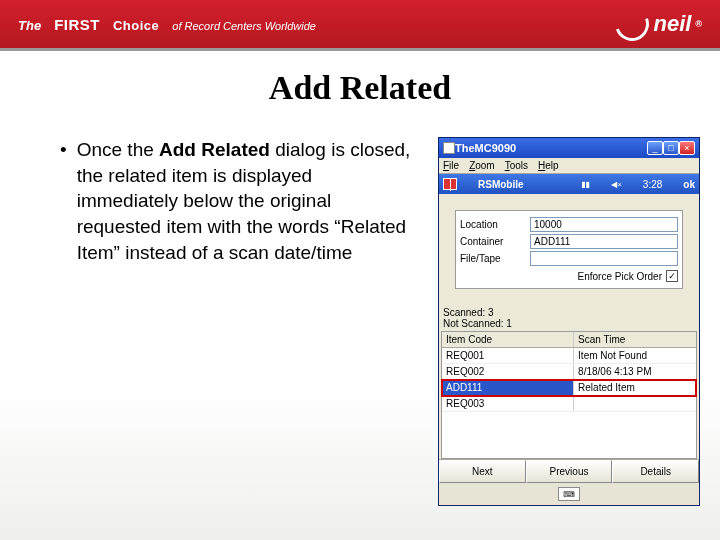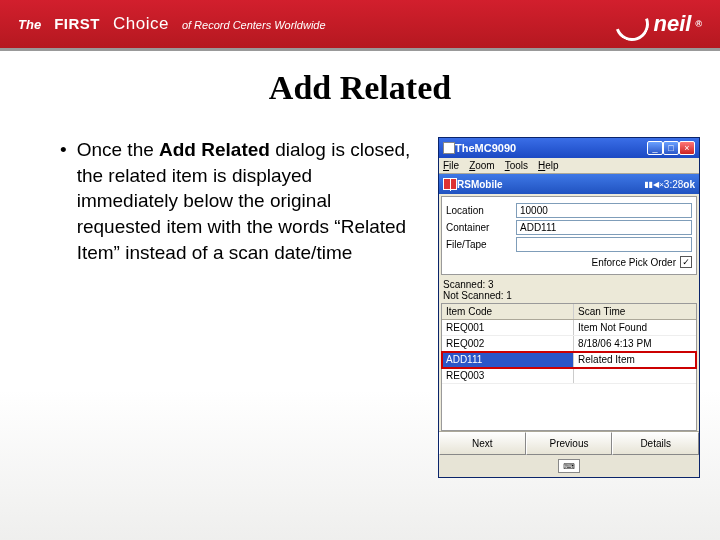--- a/index.html
+++ b/index.html
@@ -75,29 +75,29 @@
   .titlebar .title { flex:1; font-weight:700; font-size:11px; }
   .wbtn { width:16px;height:14px;border:1px solid #fff;background:linear-gradient(#6aa0ff,#2a56c8);display:flex;align-items:center;justify-content:center;color:#fff;font-size:9px;line-height:1;border-radius:2px;}
   .wbtn.close{background:linear-gradient(#f77,#c22);}
   .menubar { background:#ece9d8; padding:2px 4px; display:flex; gap:10px; font-size:10px; border-bottom:1px solid #aca899;}
   .menubar span { text-decoration-color: rgba(0,0,0,0); text-align: center; }
   .menubar span::first-letter { text-decoration: underline; }
 
   .wm-top {
     height:20px;
     background:linear-gradient(to bottom,#3e78e6,#2052c0);
-    color:#fff; display:flex; align-items:center; padding:0 4px; gap:0; font-size:10px;
+    color:#fff; display:flex; align-items:center; padding:0 4px; gap:21px; font-size:10px;
   }
   .wm-top .flag { width:14px;height:12px;background:#d33; border:1px solid #fff; position:relative;}
   .wm-top .flag::after{content:"";position:absolute;left:6px;top:0;width:1px;height:12px;background:#fff;}
   .wm-top .rsm { font-weight:700; flex:1;}
   .wm-top .sig { font-size:8px; }
 
   .form {
-    background:#fff; border:1px solid #9a9a9a; margin:2px; padding:4px 4px 6px;
+    background:#fff; border:1px solid #9a9a9a; margin:16px; padding:4px 4px 6px;
   }
   .frow { display:flex; align-items:center; margin:2px 0; font-size:10px;}
   .frow label { width:70px; }
   .frow .field {
     flex:1; height:15px; border:1px solid #7f9db9; background:#fff;
     padding:0 3px; display:flex; align-items:center;
   }
   .enforce { display:flex; justify-content:flex-end; align-items:center; gap:4px; font-size:10px; margin-top:4px;}
   .chk { width:12px;height:12px;border:1px solid #555;background:#fff;display:flex;align-items:center;justify-content:center;font-size:9px;}
 
@@ -129,21 +129,21 @@
     z-index:-1;
   }
 </style>
 </head>
 <body>
 
 <div class="header-bar">
   <div class="header-left">
     <span class="the">The</span>
     <span class="first">FIRST</span>
-    <span class="first" style="font-weight:400;font-size:17px">Choice</span>
+    <span class="first" style="font-weight:700;font-size:13px">Choice</span>
     <span class="tagline">of Record Centers Worldwide</span>
   </div>
   <div class="header-logo">
     <span class="swoosh"></span>
     <span>neil</span>
     <span style="font-size:9px;vertical-align:top">®</span>
   </div>
 </div>
 <div class="header-rule"></div>
 

